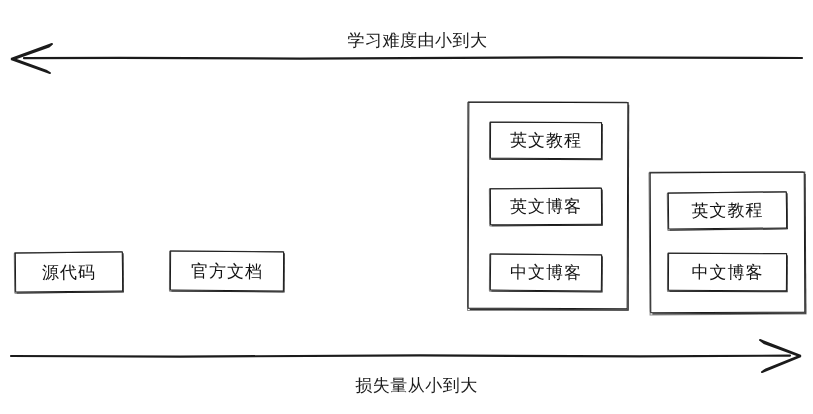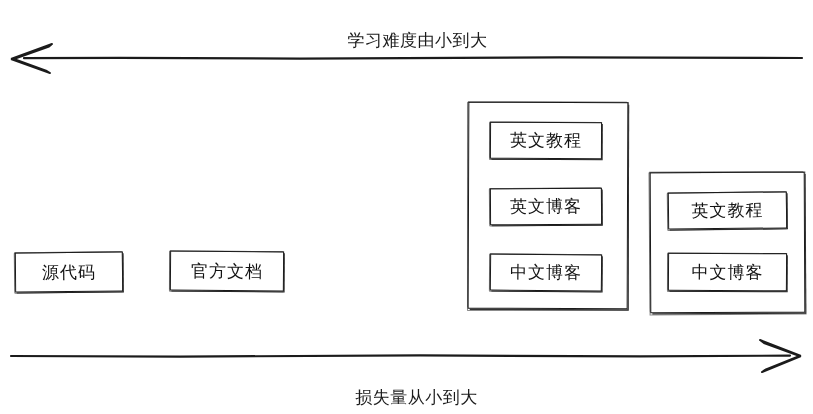--- a/index.html
+++ b/index.html
@@ -27,21 +27,21 @@
   }
   #label-top {
     left: 0; right: 0;
     top: 11px;
     margin: 18px auto;
     padding-left: 22px;
   }
   #label-bottom {
     left: 0; right: 12px;
     top: 374px;
-    margin: 12px auto;
+    margin: 0 auto;
     padding-left: 32px;
   }
   .axis-svg {
     position: absolute;
     left: 0;
     width: 813px;
     overflow: visible;
   }
   #axis-top   { top: 36px;  height: 44px; }
   #axis-bottom{ top: 332px; height: 50px; }

